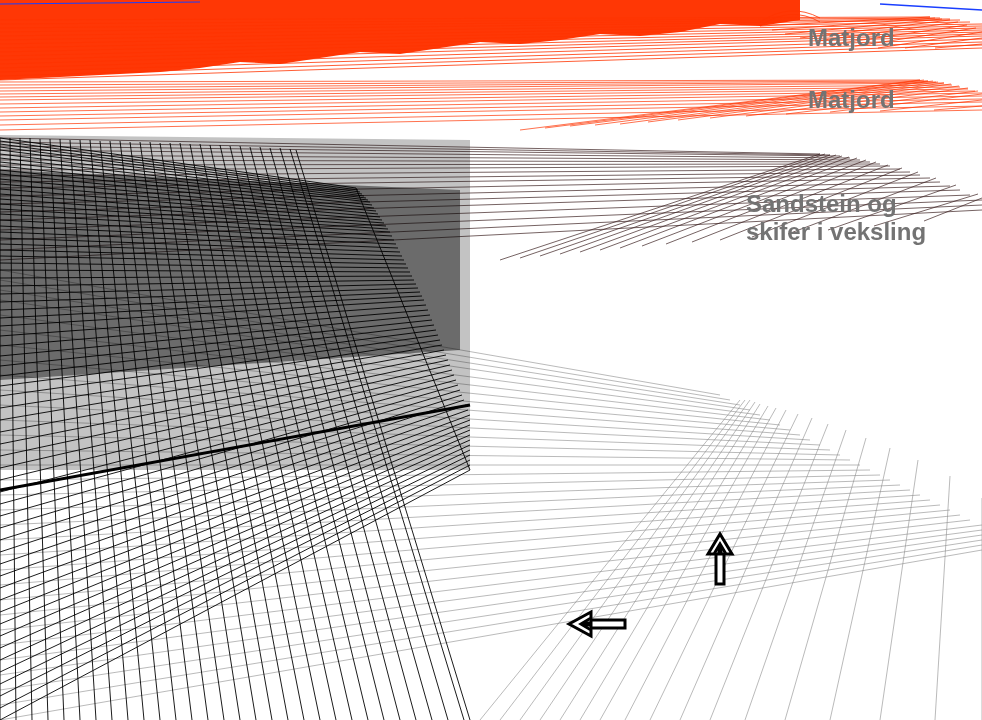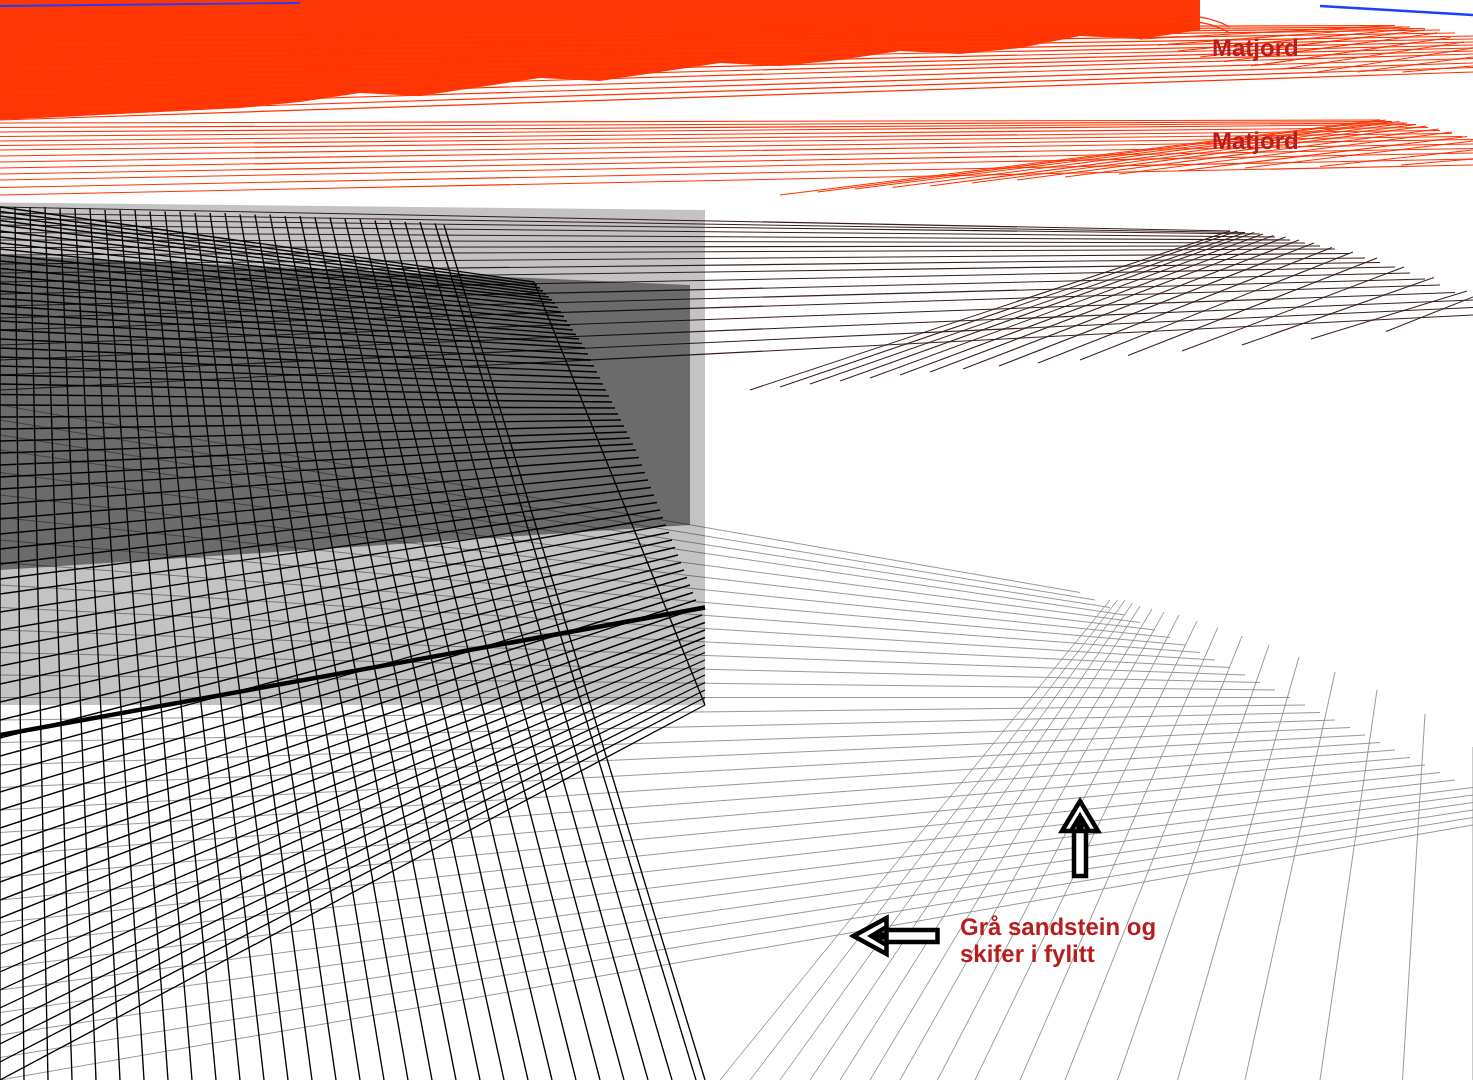--- a/index.html
+++ b/index.html
@@ -20,22 +20,22 @@
   svg.scene {
     position: absolute;
     top: 0;
     left: 0;
     width: 982px;
     height: 720px;
   }
   .label {
     position: absolute;
     font-weight: 700;
-    font-size: 16px;
-    color: #b91c1c;
+    font-size: 24px;
+    color: #737373;
     white-space: pre-line;
     line-height: 1.15;
   }
 </style>
 </head>
 <body>
 
 <div class="viewport">
 
   <svg class="scene" viewBox="0 0 982 720">
@@ -350,17 +350,17 @@
         <path d="M16 -4 L50 -4 L50 4 L16 4 Z" fill="#fff" stroke="#000" stroke-width="3"></path>
       </g>
     </g>
 
   </svg>
 
   <div class="label" style="left:808px; top:24px;">Matjord</div>
 
   <div class="label" style="left:808px; top:86px;">Matjord</div>
 
-
-  <div class="label" style="left:640px; top:610px;">Grå sandstein og
-skifer i fylitt</div>
+  <div class="label" style="left:746px; top:190px;">Sandstein og
+skifer i veksling</div>
+
 
 </div>
 
 </body></html>

